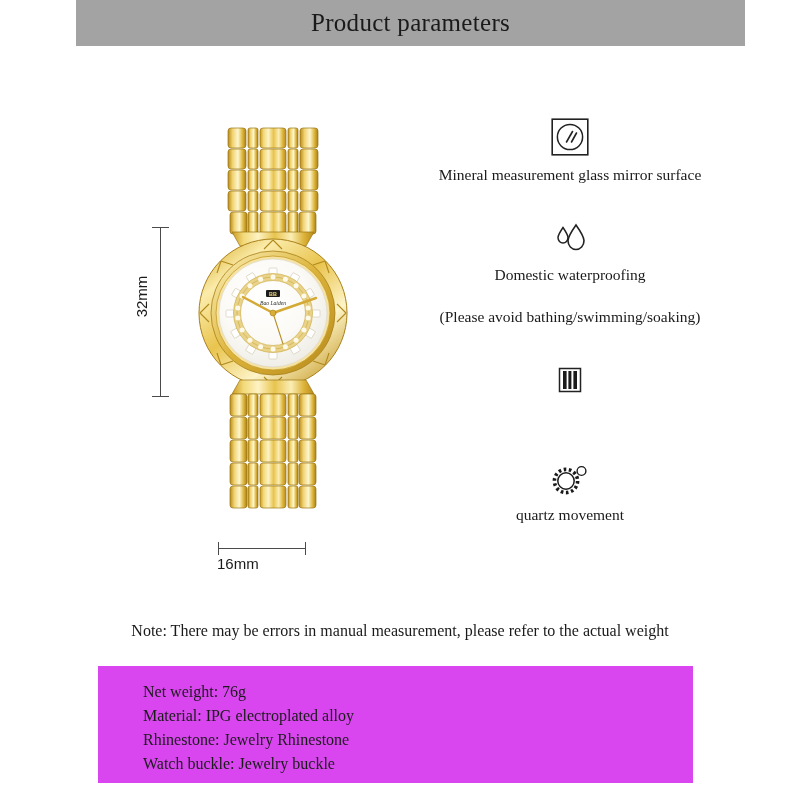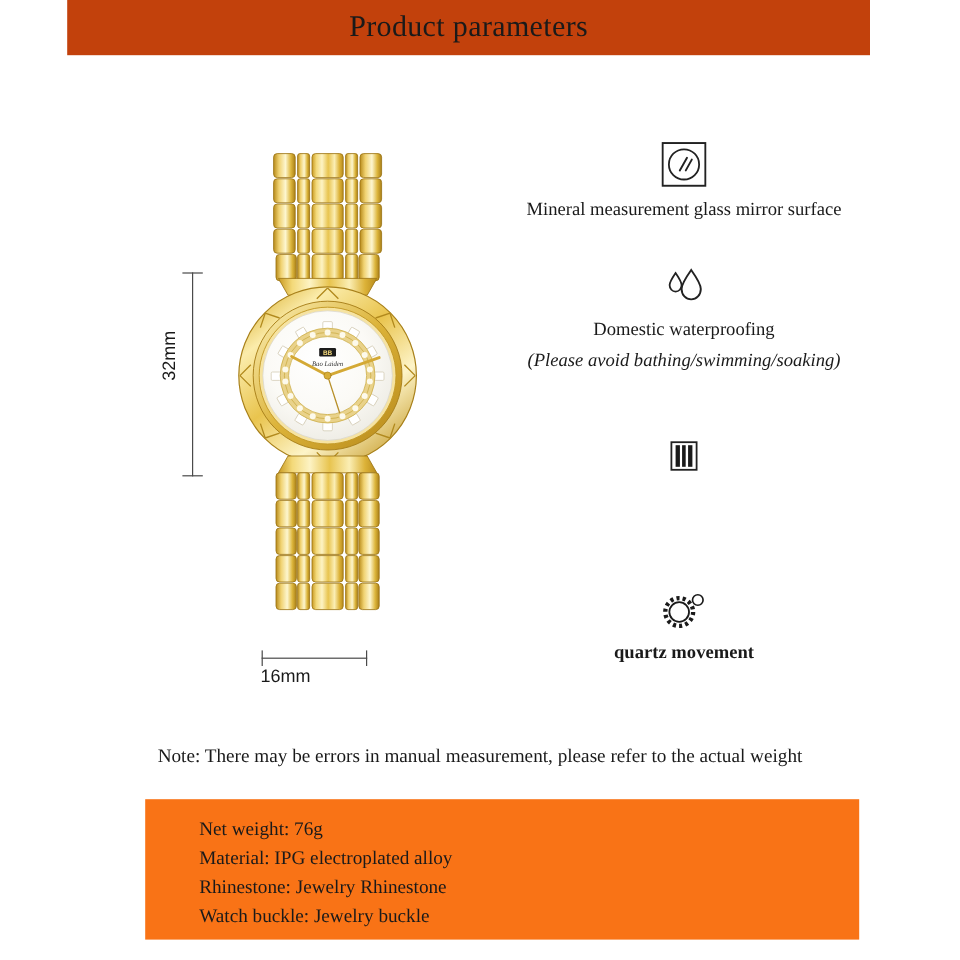--- a/index.html
+++ b/index.html
@@ -16,25 +16,25 @@
   }
   #page {
     position: relative;
     width: 800px;
     height: 800px;
   }
 
   
   #header-band {
     position: absolute;
-    left: 56px;
+    left: 76px;
     top: 0;
     width: 669px;
     height: 46px;
-    background: #c2410c;
+    background: #a3a3a3;
   }
   #page-title {
     position: absolute;
     left: 0;
     top: 0;
     width: 669px;
     height: 46px;
     line-height: 46px;
     text-align: center;
     font-size: 25px;
@@ -163,49 +163,48 @@
     font-size: 15.5px;
     color: #1a1a1a;
     white-space: nowrap;
     margin-top: 10px;
   }
   .feature-sub {
     display: block;
     font-size: 15.5px;
     color: #1a1a1a;
     white-space: nowrap;
-    margin-top: 8px;
-    font-style: italic;
+    margin-top: 24px;
   }
 
   #feature-0 { top: 0px; }
   #feature-1 { top: 104px; }
   #feature-2 { top: 248px; }
-  #feature-3 { top: 373px; font-weight: bold; }
+  #feature-3 { top: 344px; }
 
   
   #note-line {
     position: absolute;
     left: 0;
     top: 622px;
     width: 800px;
     text-align: center;
     font-size: 16px;
     color: #1a1a1a;
     white-space: nowrap;
   }
 
   
   #specs-box {
     position: absolute;
-    left: 121px;
+    left: 98px;
     top: 666px;
     width: 595px;
     height: 117px;
-    background: #f97316;
+    background: #d946ef;
     box-sizing: border-box;
     padding: 14px 0 0 45px;
   }
   .spec-line {
     font-size: 16px;
     line-height: 24px;
     color: #1a1a1a;
     white-space: nowrap;
   }
 </style>

